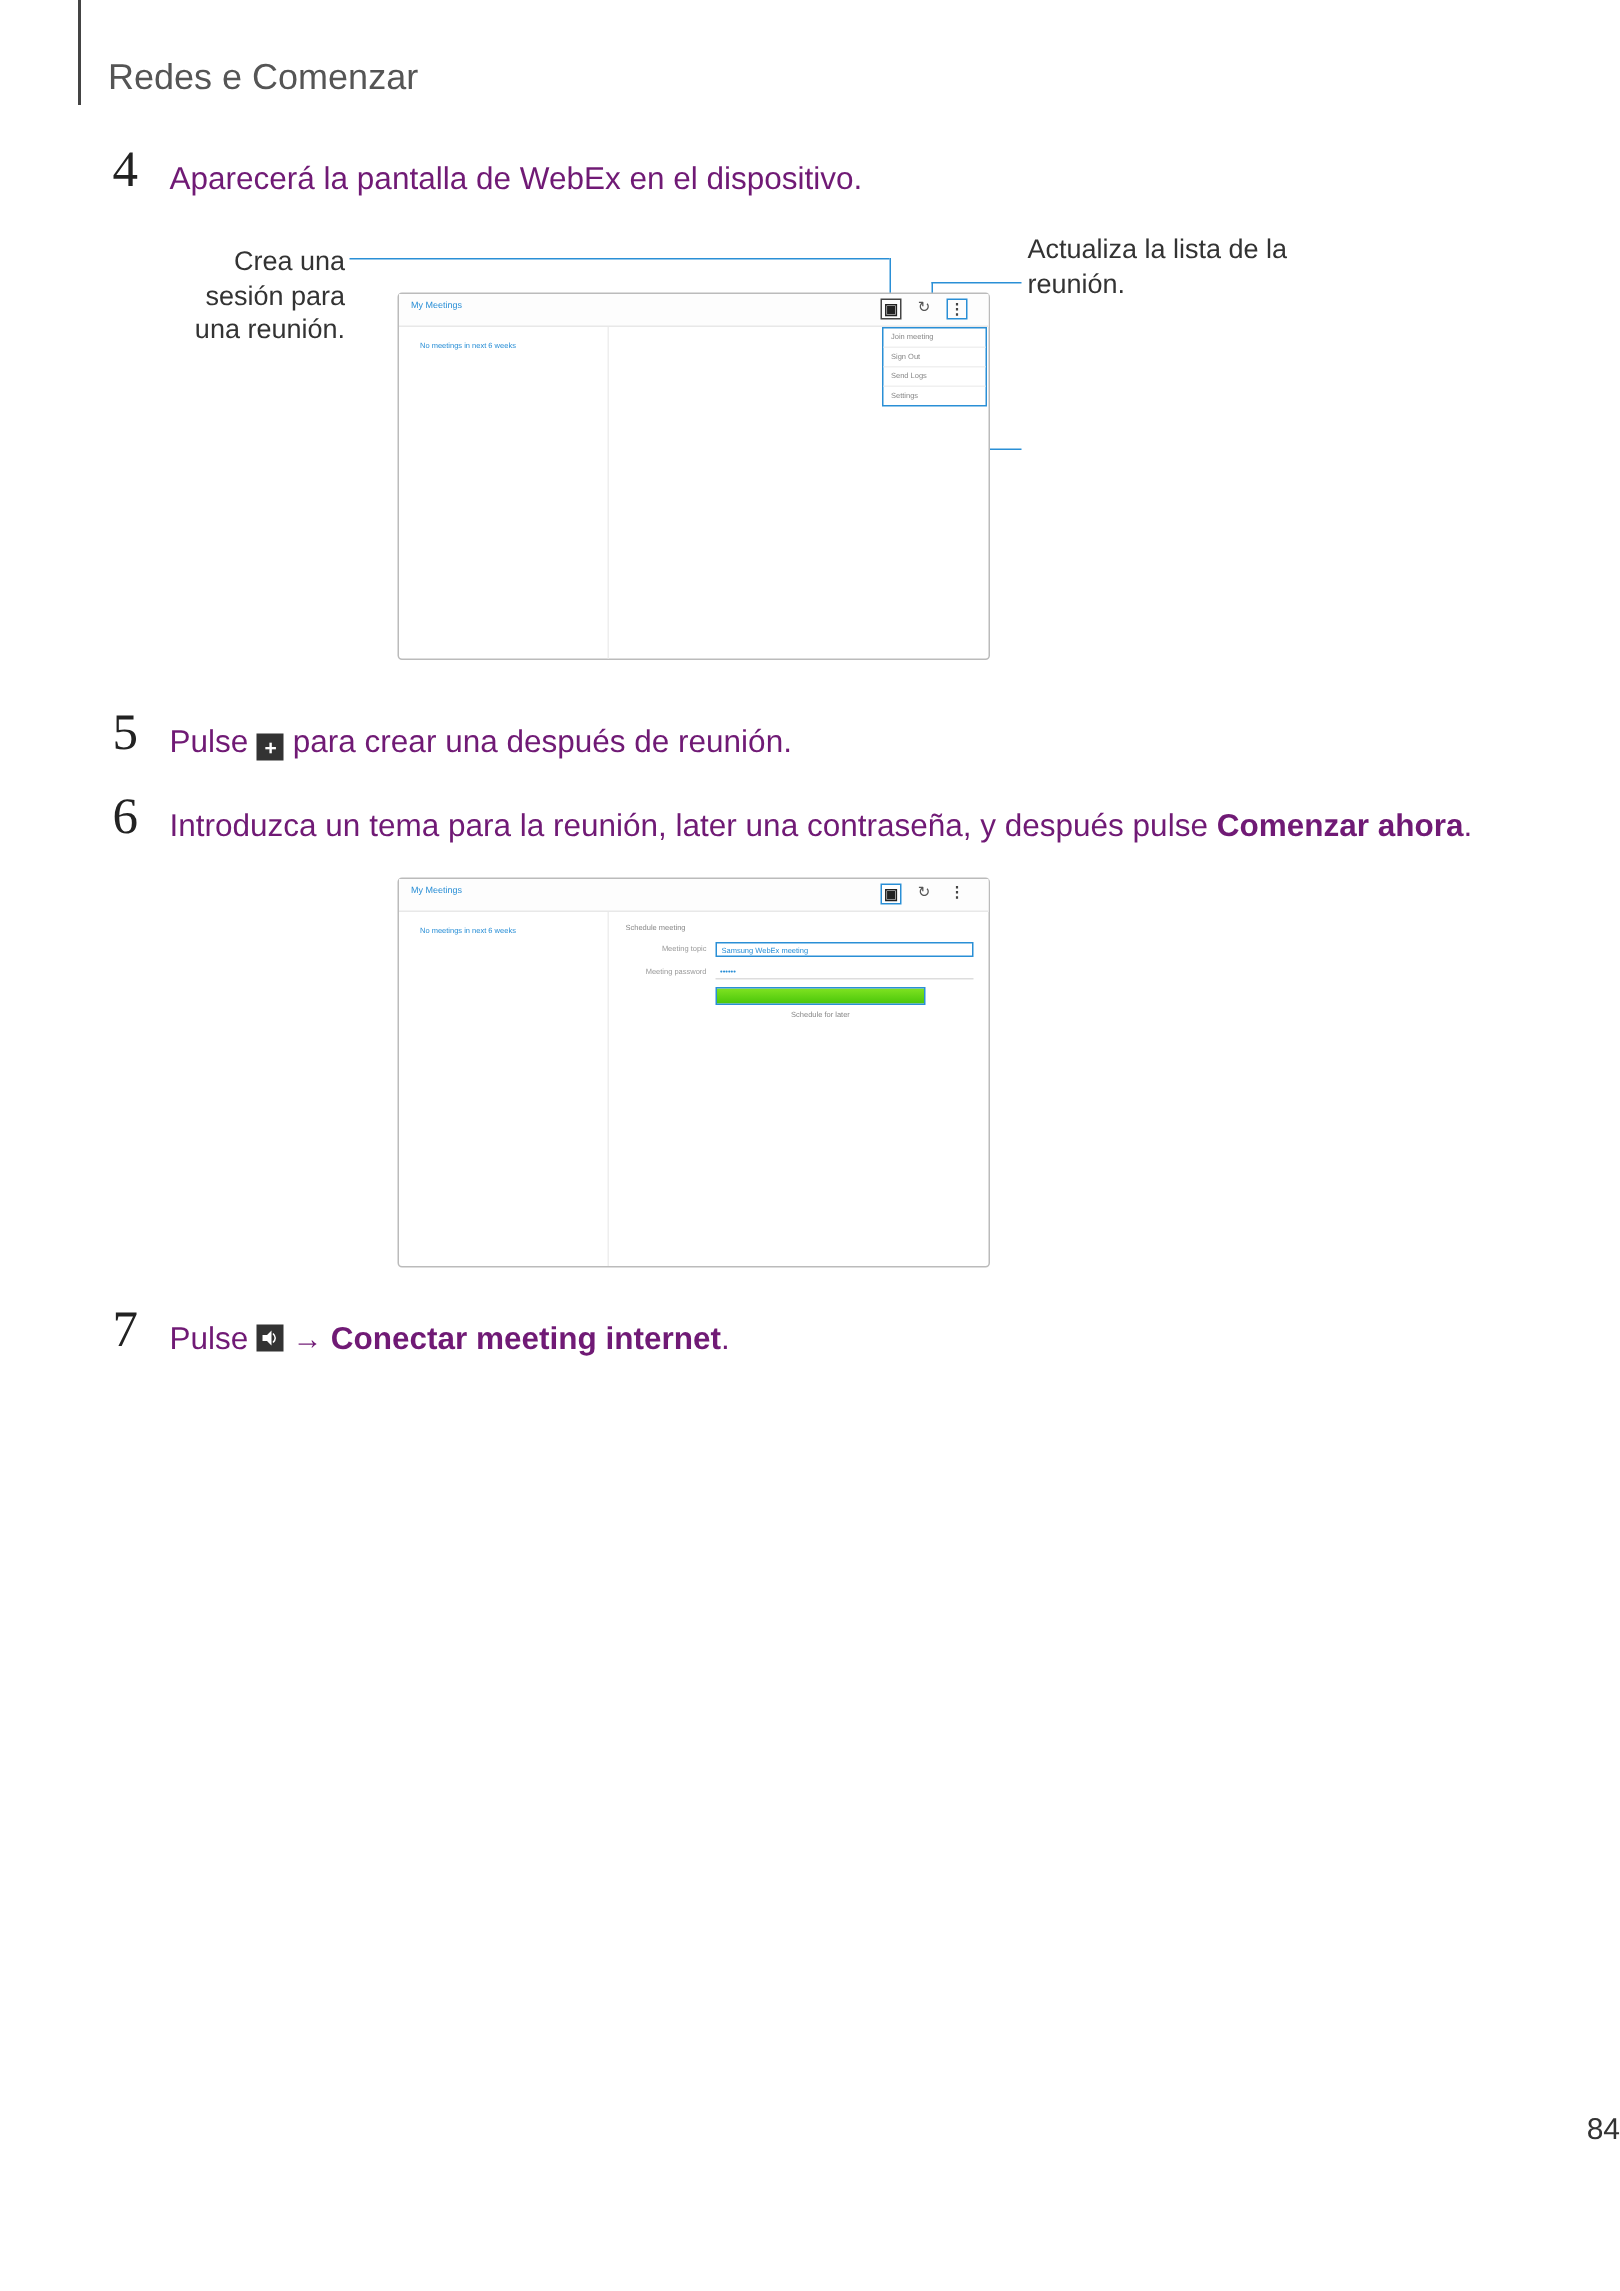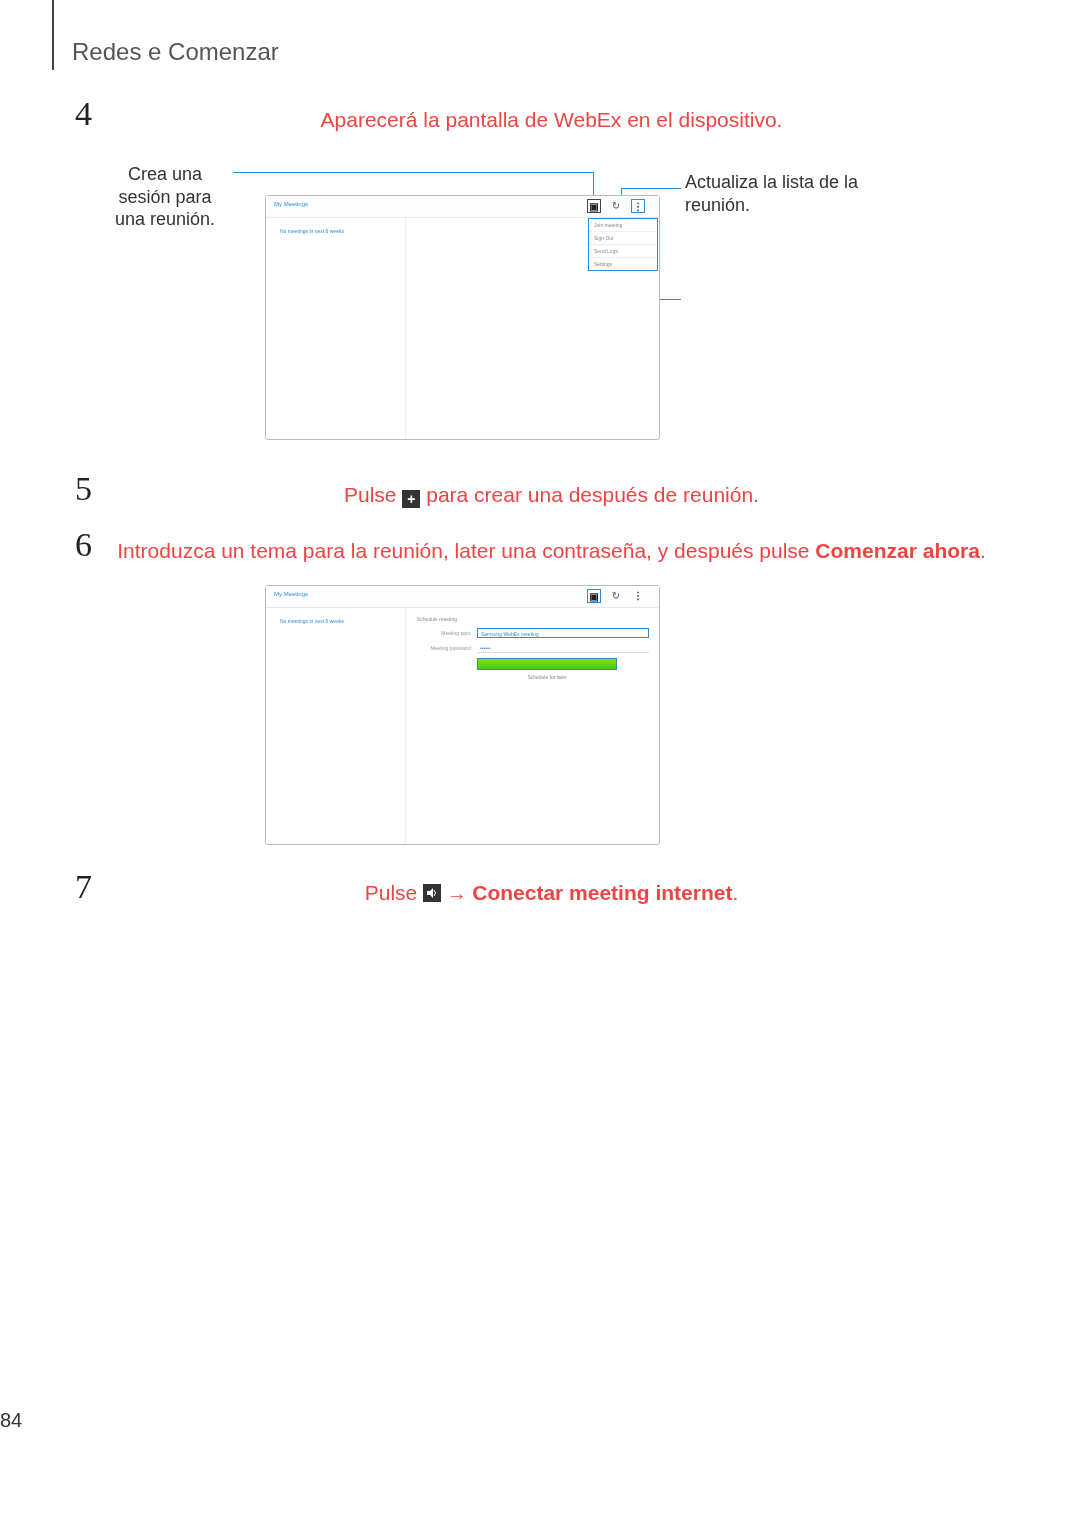--- a/index.html
+++ b/index.html
@@ -37,23 +37,22 @@
     left: 0;
     top: -10px;
     font-size: 34px;
     font-weight: 400;
     color: #222;
     font-family: Georgia, "Times New Roman", serif;
   }
   .step-text {
     margin-left: 38px;
     font-size: 21px;
-    color: #ef4444;
+    color: #701a75;
     line-height: 1.4;
-    text-align: center;
   }
   .bold { font-weight: 700; }
   .inline-icon {
     display: inline-block;
     width: 18px;
     height: 18px;
     background: #333;
     color: #fff;
     font-size: 14px;
     line-height: 18px;
@@ -187,45 +186,45 @@
     margin-top: 4px;
     font-size: 5px;
     color: #888;
     text-align:center;
     width:140px;
   }
   .page-number {
     position: absolute;
     bottom: 95px;
     left: 0; right: 0;
-    text-align: left;
+    text-align: right;
     font-size: 20px;
     color: #333;
   }
   .arrow { font-size: 20px; }
 </style>
 </head>
 <body>
 
 <div class="header-rule"></div>
 <div class="header-title">Redes e Comenzar</div>
 
 <div class="step" style="top:105px;">
   <div class="step-num">4</div>
   <div class="step-text">Aparecerá la pantalla de WebEx en el dispositivo.</div>
 </div>
 
 <div class="diagram1">
 
-  <div class="callout-label" style="left:0; top:8px; text-align:center; width:130px; white-space:pre-line;">Crea una sesión para
+  <div class="callout-label" style="left:0; top:8px; text-align:right; width:130px; white-space:pre-line;">Crea una sesión para
 una reunión.</div>
   <div class="callout-line" style="left:133px; top:17px; width:360px; height:1px;"></div>
   <div class="callout-line" style="left:493px; top:17px; width:1px; height:28px;"></div>
 
-  <div class="callout-label" style="left:585px; top:16px; white-space:pre-line;">Actualiza la lista de la
+  <div class="callout-label" style="left:585px; top:0; white-space:pre-line;">Actualiza la lista de la
 reunión.</div>
   <div class="callout-line" style="left:521px; top:33px; width:60px; height:1px;"></div>
   <div class="callout-line" style="left:521px; top:33px; width:1px; height:12px;"></div>
 
   <div class="callout-line" style="left:555px; top:144px; width:26px; height:1px;"></div>
   <div class="callout-line" style="left:555px; top:68px; width:1px; height:77px;"></div>
   <div class="callout-line" style="left:552px; top:66px; width:6px; height:1px;"></div>
 
   <div class="tablet-frame d1-frame">
     <div class="actionbar">

